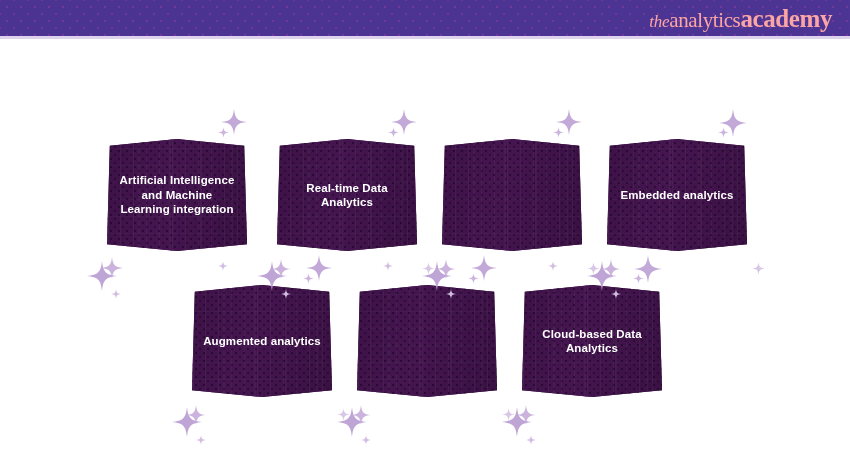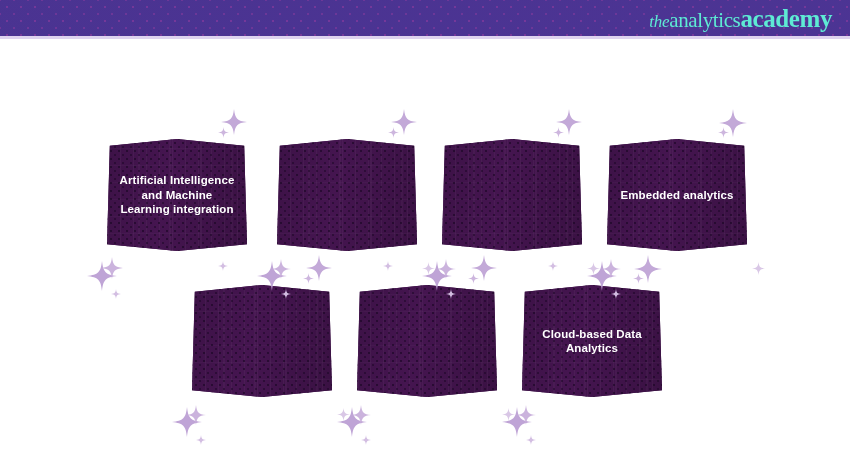--- a/index.html
+++ b/index.html
@@ -30,21 +30,21 @@
     background:linear-gradient(90deg,#4b3492 0%,#4d3595 55%,#4f3698 100%);
     opacity:.35;
   }
   #header-underline{
     position:absolute; left:0; top:36px; width:850px; height:3px;
     background:#ded3ef;
   }
   #logo{
     position:absolute; right:18px; top:5px;
     height:26px; display:flex; align-items:baseline;
-    color:#5eead4; white-space:nowrap;
+    color:#fca5a5; white-space:nowrap;
   }
   #logo .lg-the{
     font-family:"Liberation Serif", serif;
     font-style:italic; font-size:17px; letter-spacing:-.2px;
   }
   #logo .lg-knowledge{
     font-family:"Liberation Serif", serif;
     font-size:21px; letter-spacing:-.4px;
   }
   #logo .lg-academy{
@@ -168,20 +168,21 @@
   </div>
 
   <div class="hex-cell" style="left:265px; top:66px;">
     <div class="hex">
       <div class="tex-grad"></div>
       <div class="tex-streaks2"></div>
       <div class="tex-streaks"></div>
       <div class="tex-hline"></div>
       <div class="tex-dots"></div>
     </div>
+    <div class="hex-label">Real-time Data Analytics</div>
     <span class="spk spk-tr-b">
         <svg width="26" height="26" viewBox="0 0 24 24">
           <path d="M12 0 C13 9 15 11 24 12 C15 13 13 15 12 24 C11 15 9 13 0 12 C9 11 11 9 12 0 Z" fill="#c3a9d8"></path>
         </svg>
       </span>
     <span class="spk spk-tr-c">
         <svg width="11" height="11" viewBox="0 0 24 24">
           <path d="M12 0 C13 9 15 11 24 12 C15 13 13 15 12 24 C11 15 9 13 0 12 C9 11 11 9 12 0 Z" fill="#cdb6de"></path>
         </svg>
       </span>
@@ -289,20 +290,21 @@
   </div>
 
   <div class="hex-cell" style="left:180px; top:212px;">
     <div class="hex">
       <div class="tex-grad"></div>
       <div class="tex-streaks2"></div>
       <div class="tex-streaks"></div>
       <div class="tex-hline"></div>
       <div class="tex-dots"></div>
     </div>
+    <div class="hex-label">Augmented analytics</div>
     <span class="spk spk-tr-b">
         <svg width="26" height="26" viewBox="0 0 24 24">
           <path d="M12 0 C13 9 15 11 24 12 C15 13 13 15 12 24 C11 15 9 13 0 12 C9 11 11 9 12 0 Z" fill="#c3a9d8"></path>
         </svg>
       </span>
     <span class="spk spk-tr-c">
         <svg width="11" height="11" viewBox="0 0 24 24">
           <path d="M12 0 C13 9 15 11 24 12 C15 13 13 15 12 24 C11 15 9 13 0 12 C9 11 11 9 12 0 Z" fill="#cdb6de"></path>
         </svg>
       </span>

